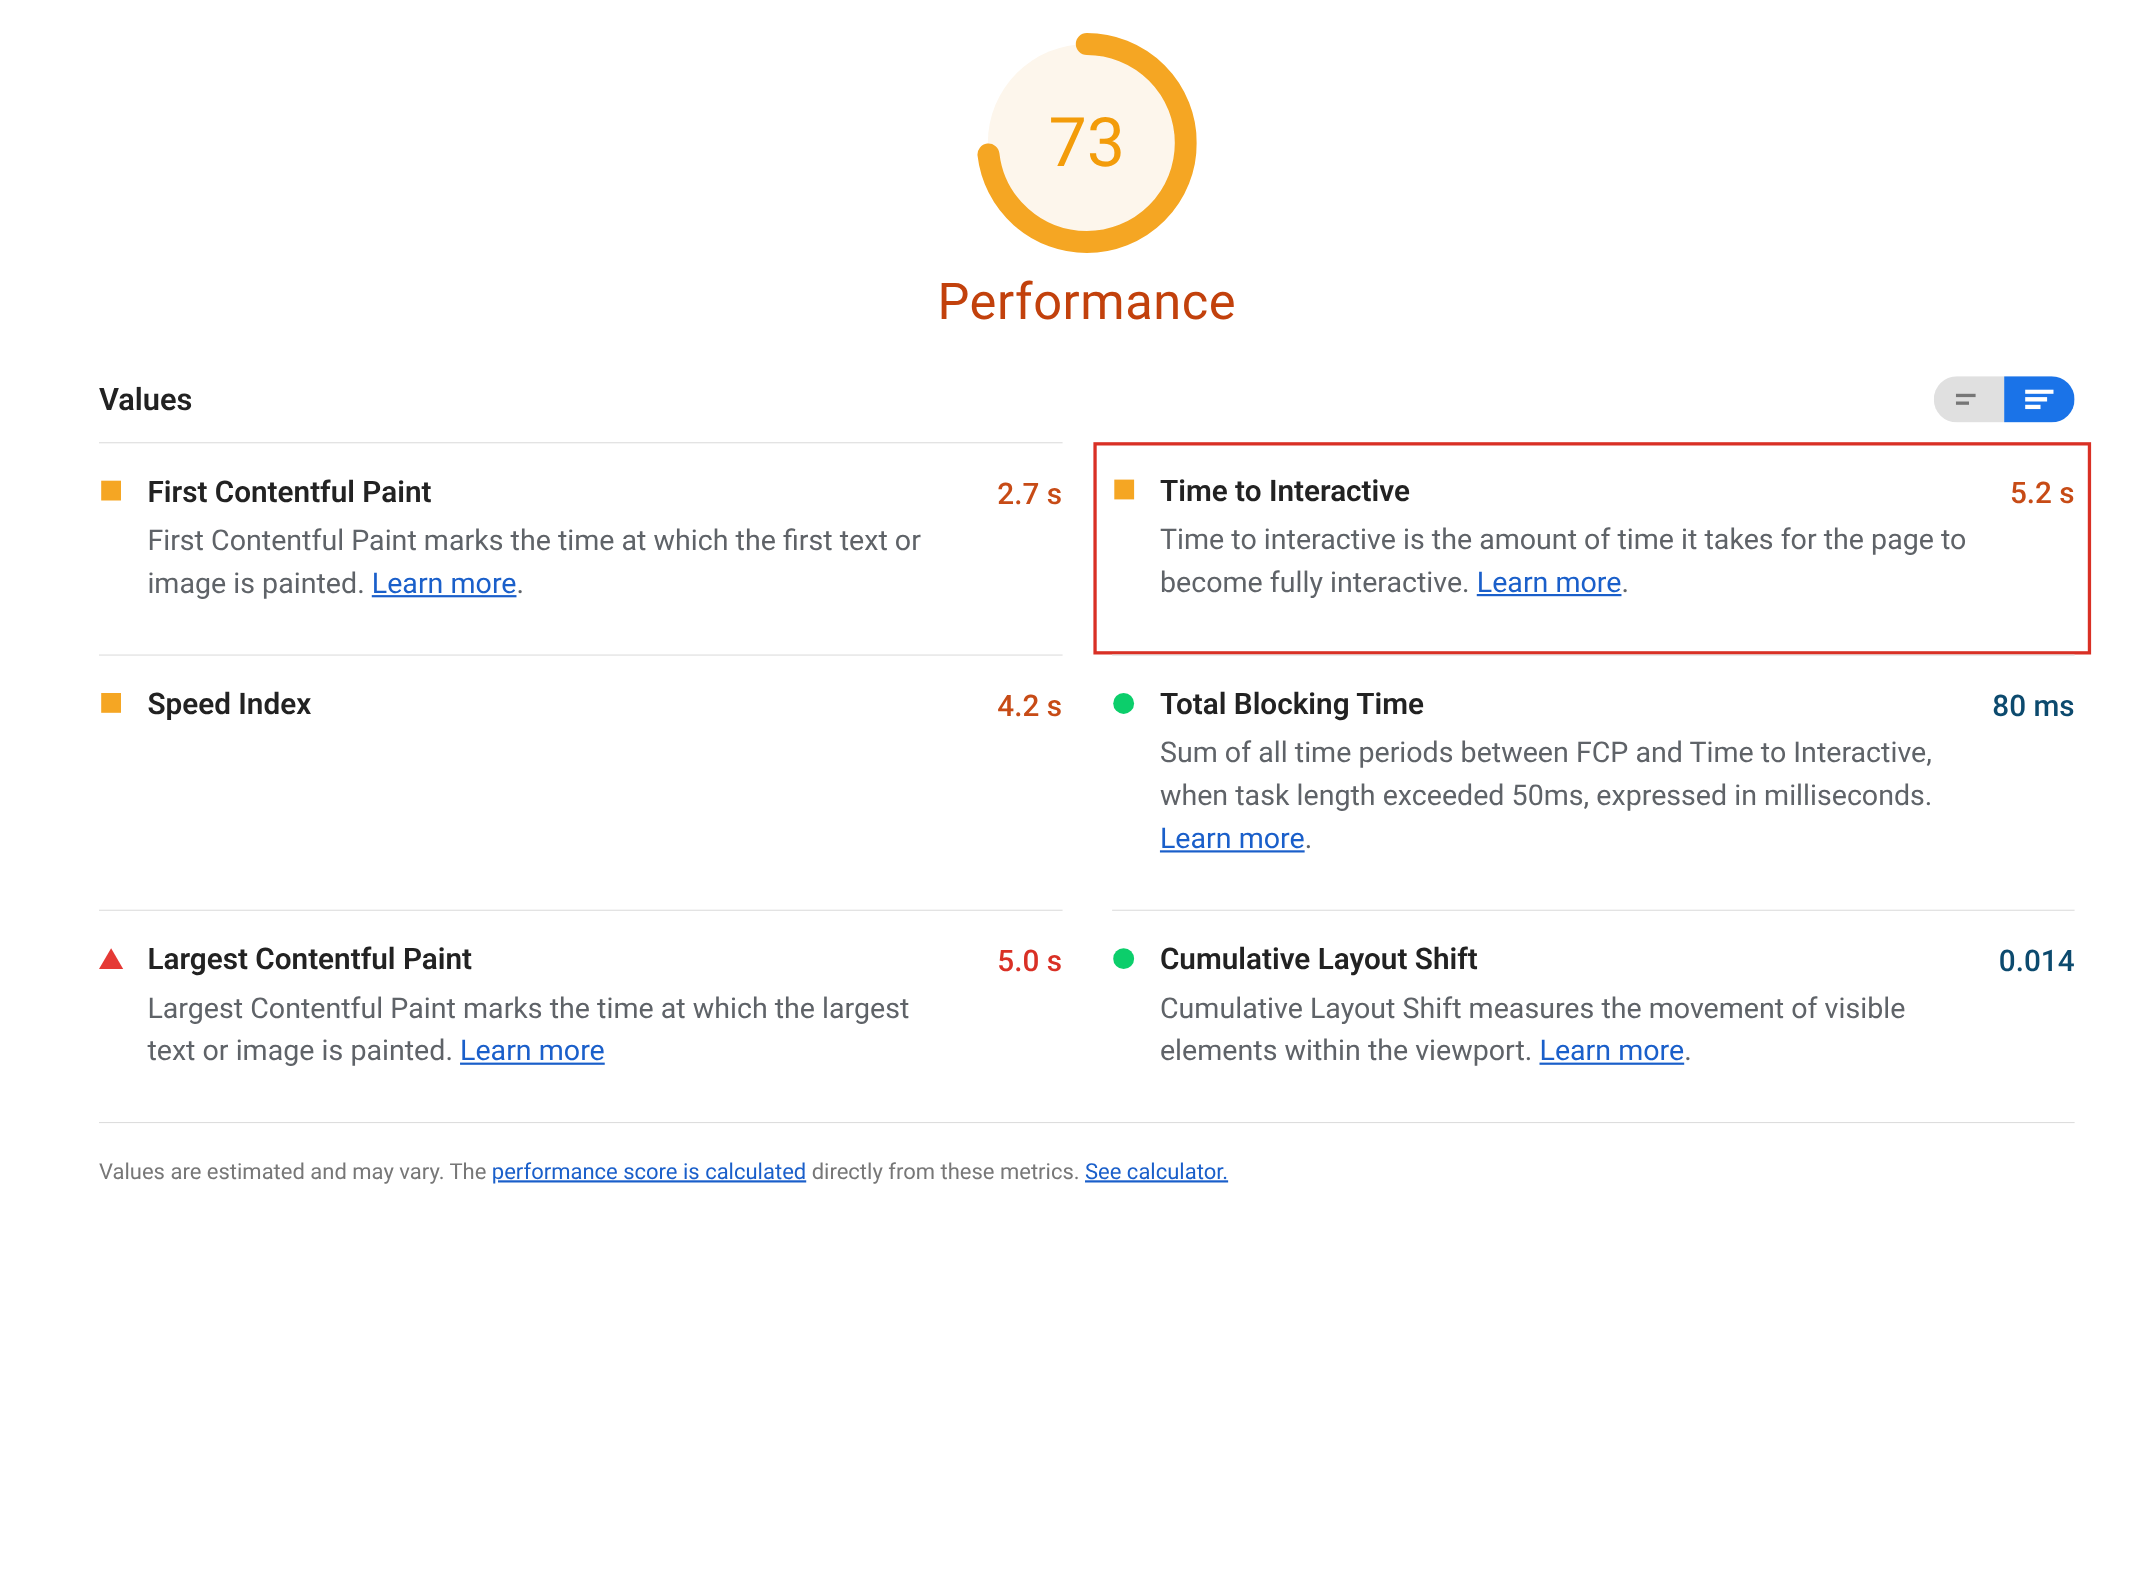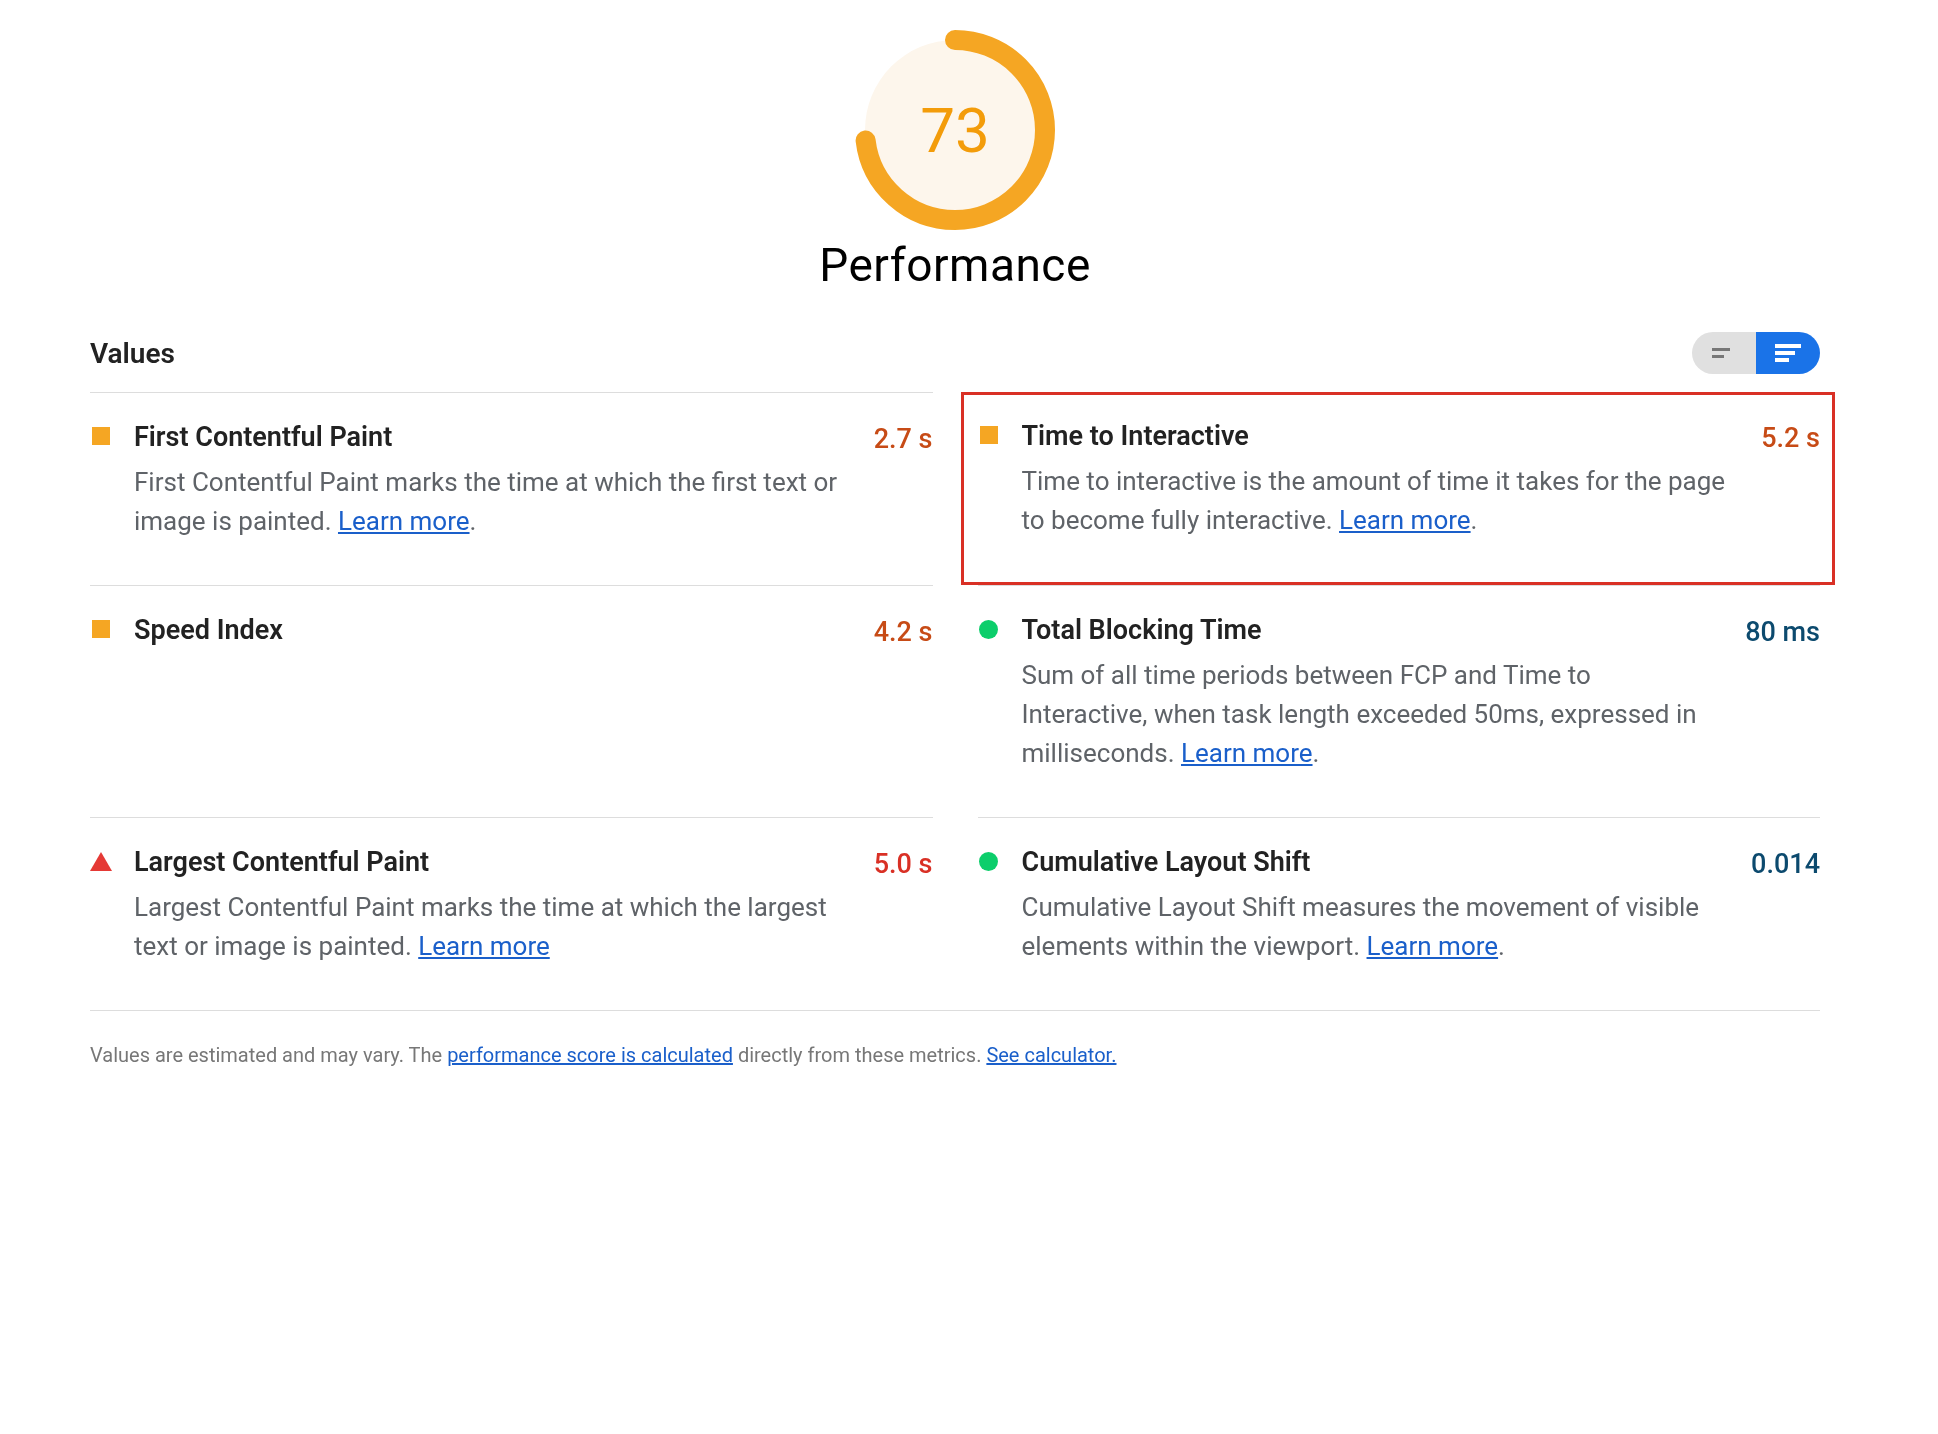--- a/index.html
+++ b/index.html
@@ -3,21 +3,21 @@
 <meta charset="utf-8">
 <style>
   * { box-sizing: border-box; margin: 0; padding: 0; }
   body {
     font-family: -apple-system, BlinkMacSystemFont, "Segoe UI", Roboto, Helvetica, Arial, sans-serif;
     background: #fff;
     color: #333;
     width: 1938px;
   }
   .container {
-    padding: 30px 118px 40px 90px;
+    padding: 30px 52px 40px 90px;
   }
   .gauge-wrap {
     display: flex;
     flex-direction: column;
     align-items: center;
     margin-bottom: 40px;
   }
   .gauge {
     position: relative;
     width: 200px;
@@ -30,22 +30,22 @@
     display: flex;
     align-items: center;
     justify-content: center;
     font-size: 62px;
     font-weight: 400;
     color: #f39c0a;
   }
   .gauge-title {
     font-size: 46px;
     font-weight: 400;
-    color: #000000;
-    margin-top: 8px;
+    color: #c2410c;
+    margin-top: 18px;
     letter-spacing: 0.5px;
   }
   .metrics-header {
     display: flex;
     justify-content: space-between;
     align-items: center;
     padding-bottom: 18px;
   }
   .metrics-title {
     font-size: 28px;

